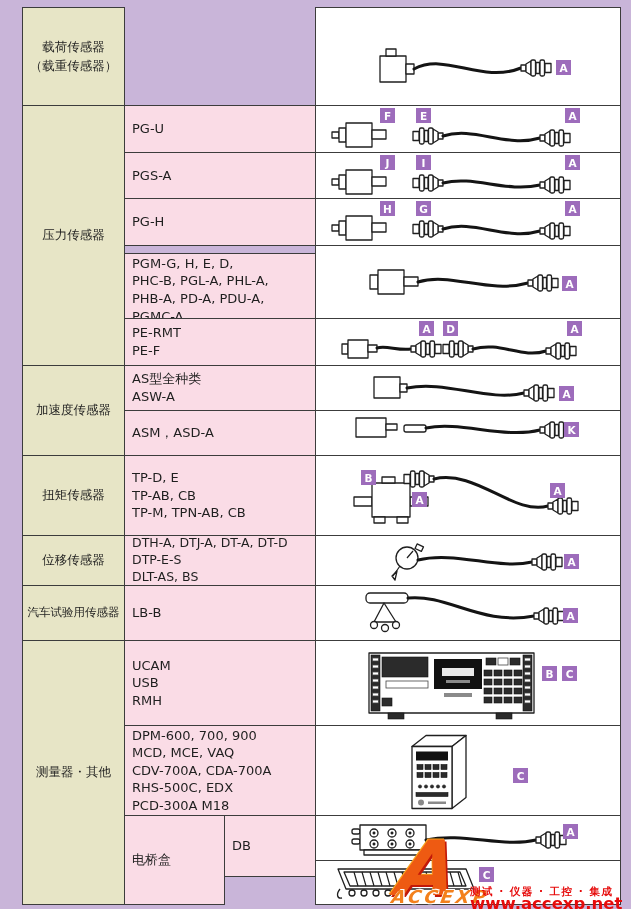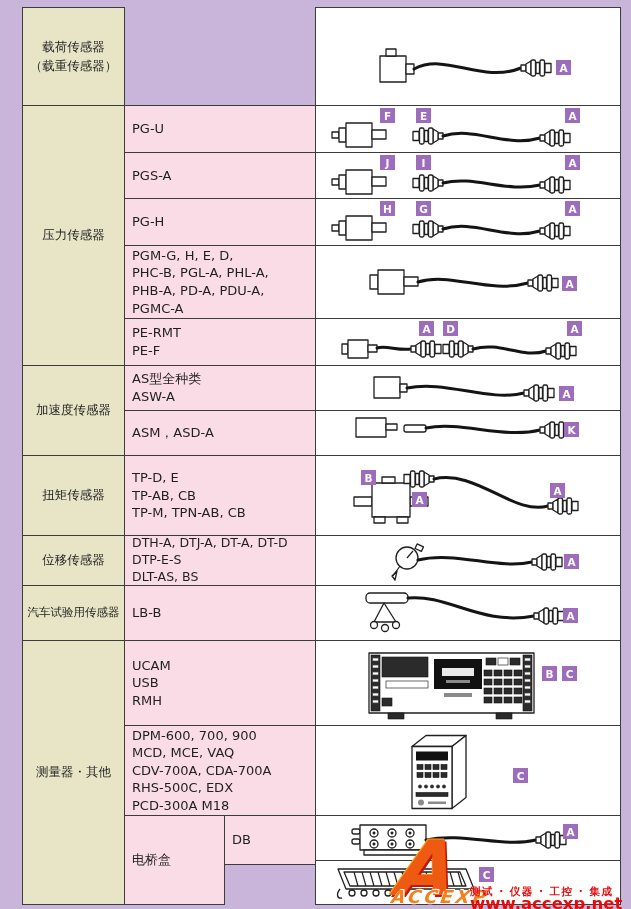--- a/index.html
+++ b/index.html
@@ -90,21 +90,21 @@
   <div class="cell cat" style="left:0;top:98px;width:103px;height:261px"><span>压力传感器</span></div>
   <div class="cell cat" style="left:0;top:358px;width:103px;height:91px"><span>加速度传感器</span></div>
   <div class="cell cat" style="left:0;top:448px;width:103px;height:81px"><span>扭矩传感器</span></div>
   <div class="cell cat" style="left:0;top:528px;width:103px;height:51px"><span>位移传感器</span></div>
   <div class="cell cat" style="left:0;top:578px;width:103px;height:56px;font-size:11.5px"><span>汽车试验用传感器</span></div>
   <div class="cell cat" style="left:0;top:633px;width:103px;height:265px"><span>测量器・其他</span></div>
 
   <div class="cell models" style="left:102px;top:98px;width:192px;height:48px"><span>PG-U</span></div>
   <div class="cell models" style="left:102px;top:145px;width:192px;height:47px"><span>PGS-A</span></div>
   <div class="cell models" style="left:102px;top:191px;width:192px;height:48px"><span>PG-H</span></div>
-  <div class="cell models" style="left:102px;top:238px;width:196px;height:74px"><span>PGM-G, H, E, D,
+  <div class="cell models" style="left:102px;top:246px;width:196px;height:74px"><span>PGM-G, H, E, D,
 PHC-B, PGL-A, PHL-A,
 PHB-A, PD-A, PDU-A,
 PGMC-A</span></div>
   <div class="cell models" style="left:102px;top:311px;width:192px;height:48px"><span>PE-RMT
 PE-F</span></div>
   <div class="cell models" style="left:102px;top:358px;width:192px;height:46px"><span>AS型全种类
 ASW-A</span></div>
   <div class="cell models" style="left:102px;top:403px;width:192px;height:46px"><span>ASM，ASD-A</span></div>
   <div class="cell models" style="left:102px;top:448px;width:192px;height:81px"><span>TP-D, E
 TP-AB, CB
@@ -116,21 +116,21 @@
   <div class="cell models" style="left:102px;top:633px;width:192px;height:86px"><span>UCAM
 USB
 RMH</span></div>
   <div class="cell models" style="left:102px;top:718px;width:192px;height:91px"><span>DPM-600, 700, 900
 MCD, MCE, VAQ
 CDV-700A, CDA-700A
 RHS-500C, EDX
 PCD-300A M18</span></div>
 
   <div class="cell models" style="left:102px;top:808px;width:101px;height:90px"><span>电桥盒</span></div>
-  <div class="cell models" style="left:202px;top:808px;width:93px;height:50px"><span>DB</span></div>
+  <div class="cell models" style="left:202px;top:808px;width:93px;height:62px"><span>DB</span></div>
 
   <div class="cell illus" style="left:293px;top:0;width:306px;height:99px">
     <svg class="art" viewBox="0 0 304 97">
       <g class="lineart">
         <rect x="64" y="48" width="26" height="26"></rect>
         <rect x="70" y="41" width="10" height="7"></rect>
         <rect x="90" y="56" width="8" height="10"></rect>
       </g>
       <path class="cable" d="M98,61 C130,44 165,76 205,60"></path>
       <use href="#conn" xlink:href="#conn" transform="translate(205,60)"></use>

